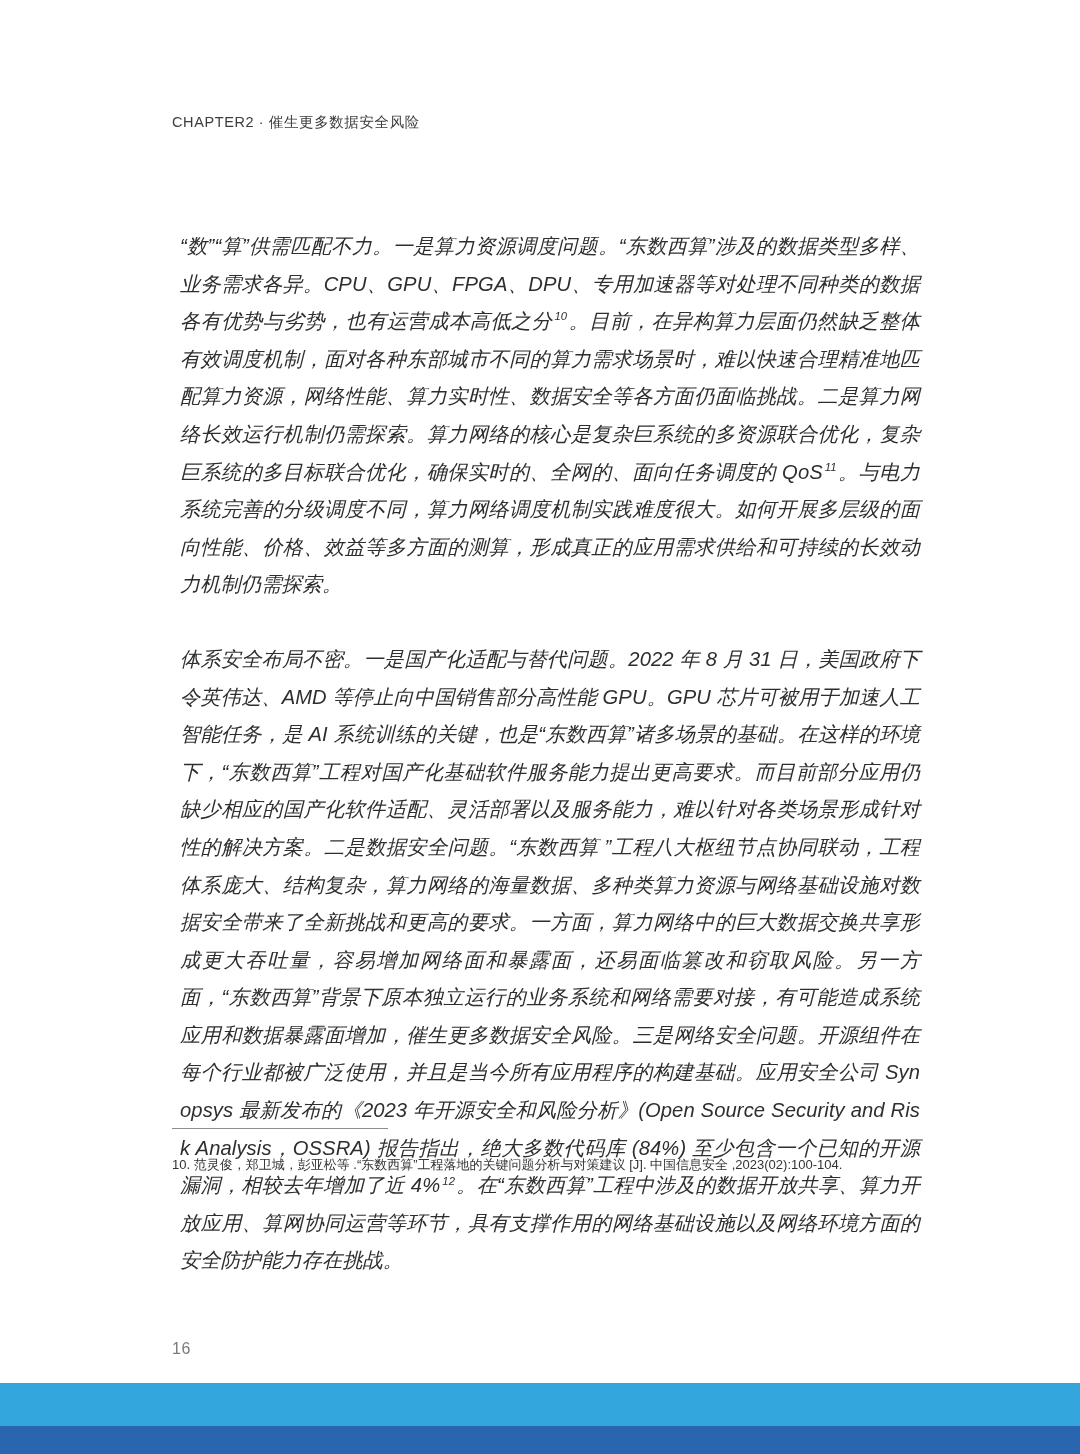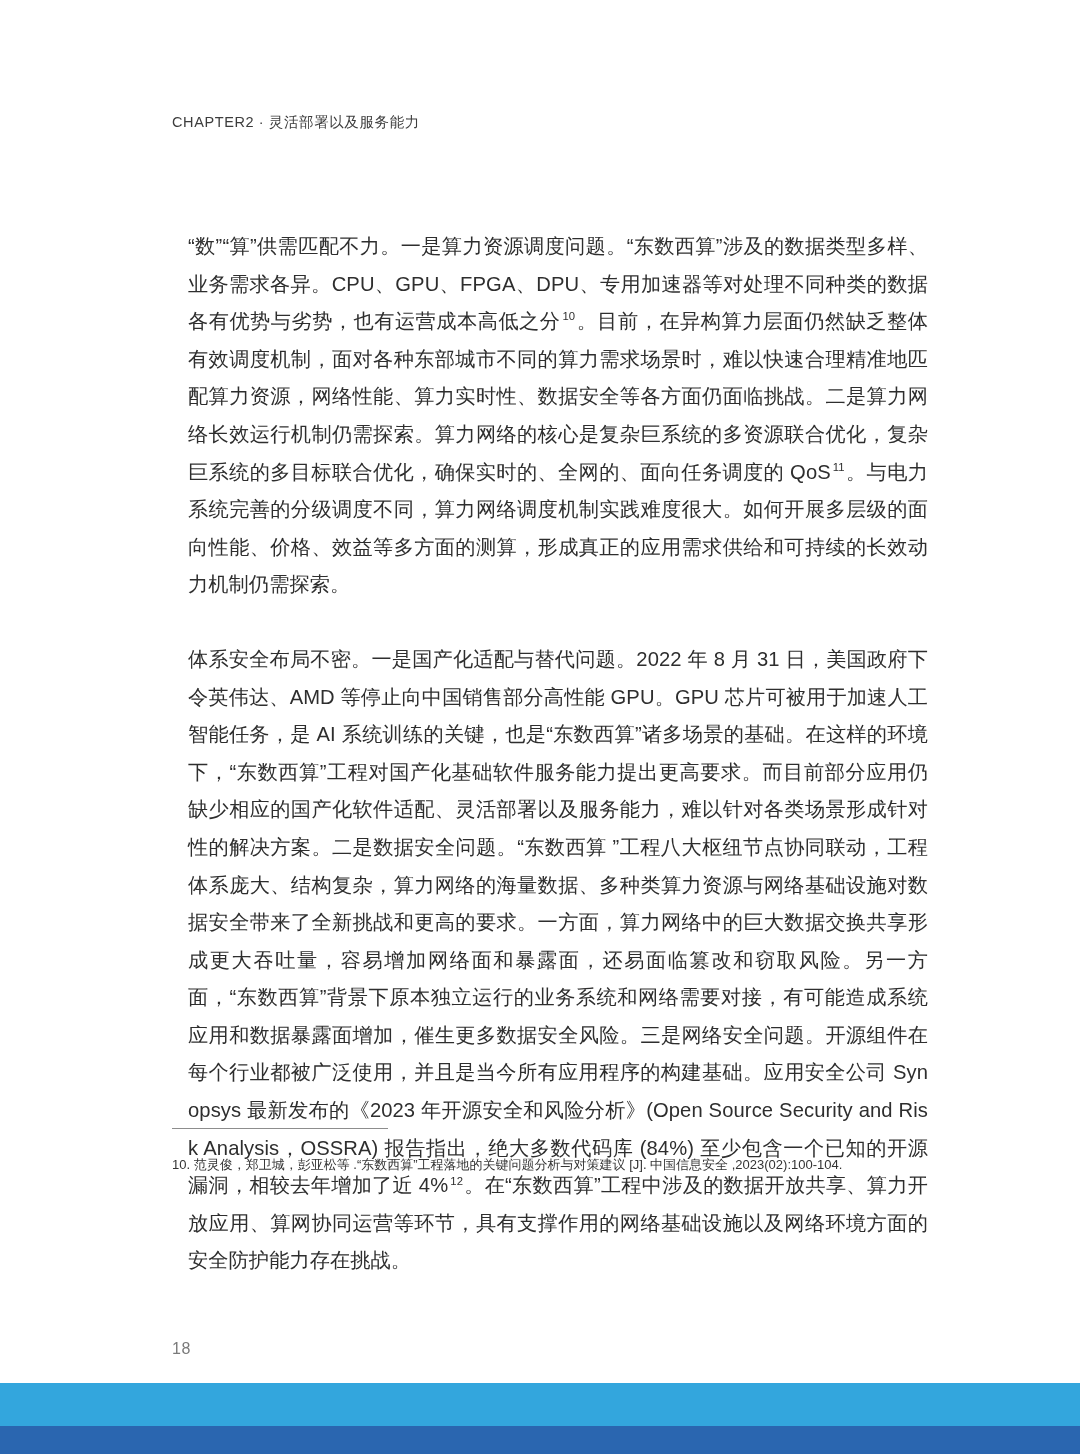--- a/index.html
+++ b/index.html
@@ -29,23 +29,24 @@
     top: 113px;
     font-size: 14.5px;
     letter-spacing: 0.6px;
     color: #3c3c3c;
     white-space: nowrap;
   }
 
   
   .content {
     position: absolute;
-    left: 188px;
+    left: 180px;
     top: 228px;
     width: 740px;
+    font-style: italic;
   }
 
   .body-par {
     font-size: 20.2px;
     line-height: 37.6px;
     color: #2e2e2e;
     text-align: justify;
     text-justify: inter-ideograph;
     margin: 0 0 0 0;
     letter-spacing: 0.1px;
@@ -108,33 +109,33 @@
     top: 1426px;
     height: 28px;
     background: #2a66b0;
   }
 </style>
 </head>
 <body>
 
 <div class="page">
 
-  <div class="running-head">CHAPTER2 · 灵活部署以及服务能力</div>
+  <div class="running-head">CHAPTER2 · 催生更多数据安全风险</div>
 
   <div class="content">
 
     <p class="body-par"><span>“数”“算”供需匹配不力。一是算力资源调度问题。“东数西算”涉及的数据类型多样、业务需求各异。CPU、GPU、FPGA、DPU、专用加速器等对处理不同种类的数据各有优势与劣势，也有运营成本高低之分</span><sup>10</sup><span>。目前，在异构算力层面仍然缺乏整体有效调度机制，面对各种东部城市不同的算力需求场景时，难以快速合理精准地匹配算力资源，网络性能、算力实时性、数据安全等各方面仍面临挑战。二是算力网络长效运行机制仍需探索。算力网络的核心是复杂巨系统的多资源联合优化，复杂巨系统的多目标联合优化，确保实时的、全网的、面向任务调度的 QoS</span><sup>11</sup><span>。与电力系统完善的分级调度不同，算力网络调度机制实践难度很大。如何开展多层级的面向性能、价格、效益等多方面的测算，形成真正的应用需求供给和可持续的长效动力机制仍需探索。</span></p>
 
     <p class="body-par"><span>体系安全布局不密。一是国产化适配与替代问题。2022 年 8 月 31 日，美国政府下令英伟达、AMD 等停止向中国销售部分高性能 GPU。GPU 芯片可被用于加速人工智能任务，是 AI 系统训练的关键，也是“东数西算”诸多场景的基础。在这样的环境下，“东数西算”工程对国产化基础软件服务能力提出更高要求。而目前部分应用仍缺少相应的国产化软件适配、灵活部署以及服务能力，难以针对各类场景形成针对性的解决方案。二是数据安全问题。“东数西算 ”工程八大枢纽节点协同联动，工程体系庞大、结构复杂，算力网络的海量数据、多种类算力资源与网络基础设施对数据安全带来了全新挑战和更高的要求。一方面，算力网络中的巨大数据交换共享形成更大吞吐量，容易增加网络面和暴露面，还易面临篡改和窃取风险。另一方面，“东数西算”背景下原本独立运行的业务系统和网络需要对接，有可能造成系统应用和数据暴露面增加，催生更多数据安全风险。三是网络安全问题。开源组件在每个行业都被广泛使用，并且是当今所有应用程序的构建基础。应用安全公司 Synopsys 最新发布的《2023 年开源安全和风险分析》(Open Source Security and Risk Analysis，OSSRA) 报告指出，绝大多数代码库 (84%) 至少包含一个已知的开源漏洞，相较去年增加了近 4%</span><sup>12</sup><span>。在“东数西算”工程中涉及的数据开放共享、算力开放应用、算网协同运营等环节，具有支撑作用的网络基础设施以及网络环境方面的安全防护能力存在挑战。</span></p>
 
   </div>
 
   <div class="footnote-block">
     <div class="footnote-rule"></div>
     <p class="footnote">10. 范灵俊，郑卫城，彭亚松等 .“东数西算”工程落地的关键问题分析与对策建议 [J]. 中国信息安全 ,2023(02):100-104.</p>
   </div>
 
-  <div class="page-number">18</div>
+  <div class="page-number">16</div>
 
   <div class="band band-light"></div>
   <div class="band band-dark"></div>
 
 </div>
 
 </body></html>

